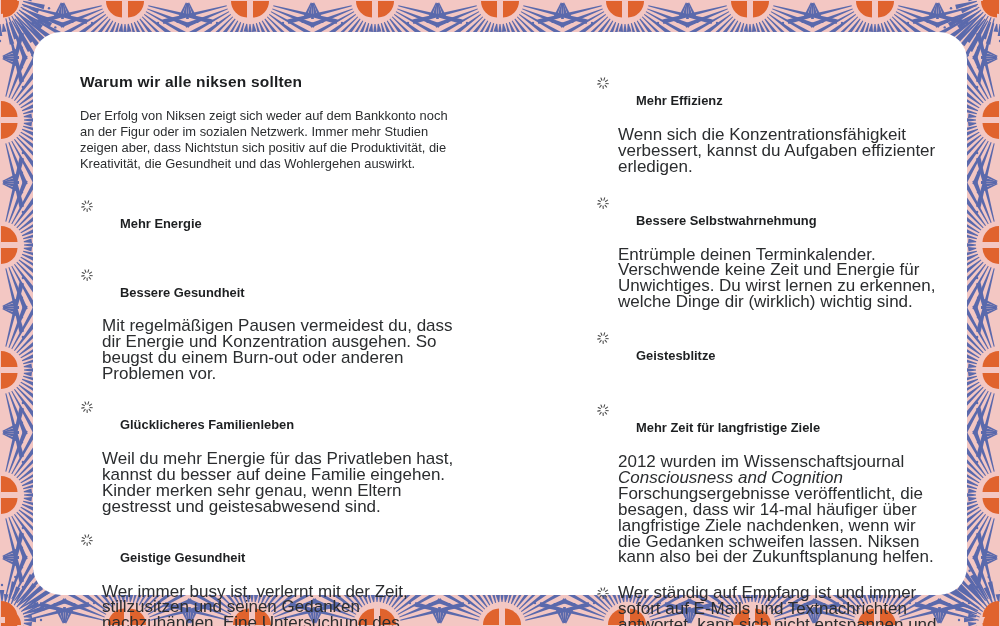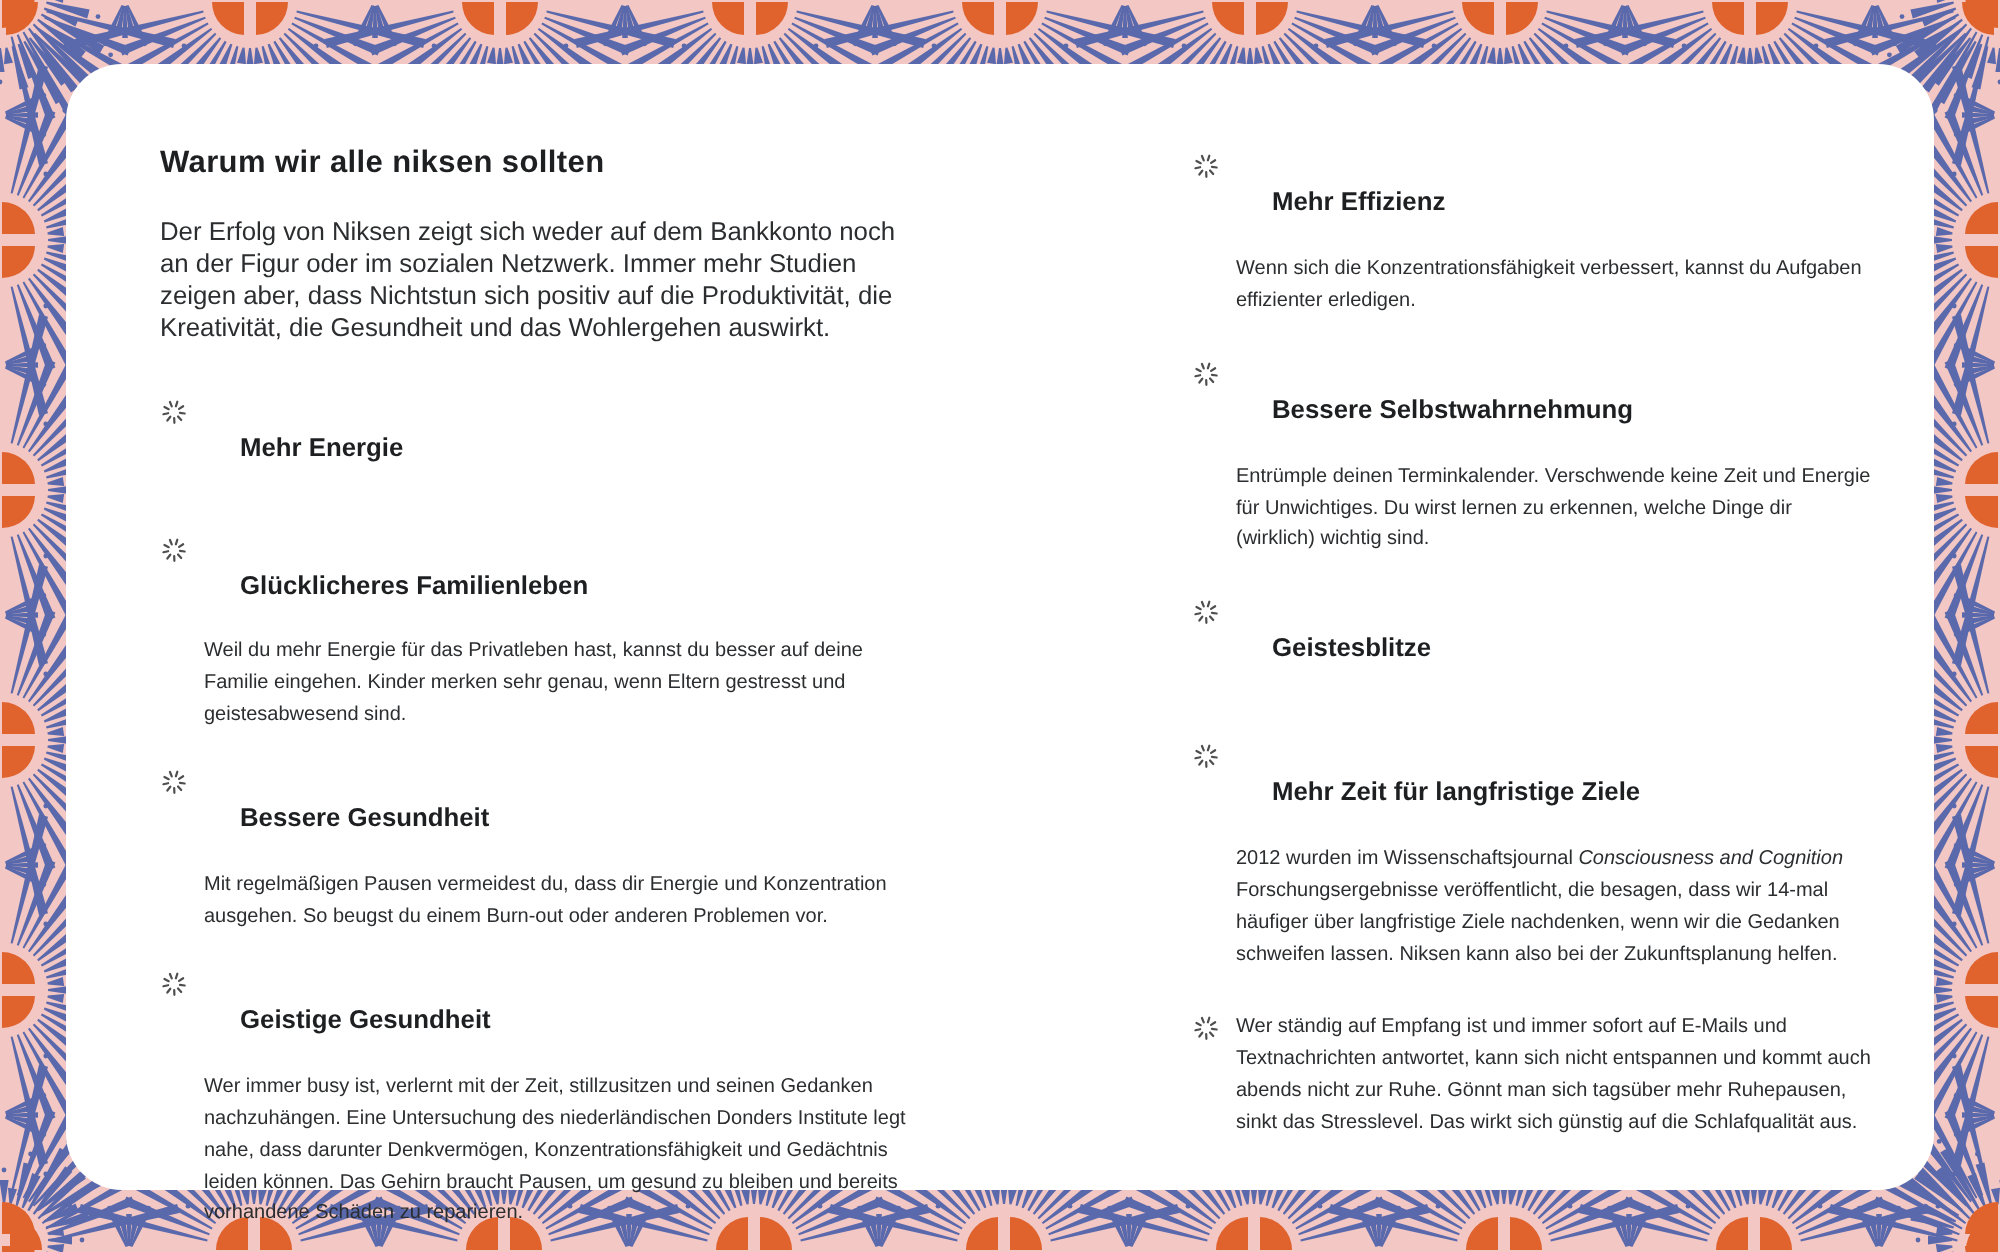--- a/index.html
+++ b/index.html
@@ -20,21 +20,21 @@
     margin:0 0 16px 0;font-size:15.5px;line-height:20px;font-weight:bold;
     color:#1d1f21;letter-spacing:.2px;
   }
   .intro{margin:0 0 26px 0;font-size:12.9px;line-height:15.9px;}
   .item{display:flex;align-items:flex-start;margin:0 0 17px 0;}
   .col-right .item{margin-bottom:20px;}
   .spark{flex:0 0 14px;width:14px;height:14px;margin:1px 8px 0 0;}
   .spark svg{display:block;width:14px;height:14px;}
   .itext{flex:1;}
   .item h3{margin:18px;font-size:12.9px;line-height:15.9px;font-weight:bold;color:#1d1f21;}
-  .item p{margin:0;font-size:10px;line-height:15.9px;}
+  .item p{margin:0;font-size:17px;line-height:15.9px;}
   .item p em{font-style:italic;}
 </style>
 </head>
 <body>
 
 <svg id="bg-pattern" viewBox="0 0 1000 626" xmlns="http://www.w3.org/2000/svg">
     <g transform="translate(0 0) rotate(0)">
       <path d="M 3 1 L 19 1 A 16.5 16.5 0 0 1 3 17.5 Z" fill="#e0632d"></path>
       <path d="M -3 1 L -19 1 A 16.5 16.5 0 0 0 -3 17.5 Z" fill="#e0632d"></path>
       <polygon points="23.2,6.3 23.4,5.3 87.7,19.5 86.6,24.0" fill="#5a69ac"></polygon>
@@ -1452,43 +1452,43 @@
                 <line x1="5.15" y1="9.36" x2="3.68" y2="11.26" stroke="#4e4e4e"></line>
                 <line x1="4.07" y1="7.62" x2="1.72" y2="8.12" stroke="#4e4e4e"></line>
                 <line x1="4.35" y1="5.59" x2="2.23" y2="4.46" stroke="#4e4e4e"></line>
                 <line x1="5.88" y1="4.22" x2="4.98" y2="1.99" stroke="#4e4e4e"></line>
                 <line x1="7.93" y1="4.15" x2="8.67" y2="1.86" stroke="#4e4e4e"></line>
                 <line x1="9.54" y1="5.41" x2="11.58" y2="4.14" stroke="#4e4e4e"></line>
               </g>
       </svg>
     </span>
     <div class="itext">
-      <h3>Glücklicheres Familienleben</h3>
-      <p><span>Weil du mehr Energie für das Privatleben hast, kannst du besser auf deine Familie eingehen. Kinder merken sehr genau, wenn Eltern gestresst und geistesabwesend sind.</span></p>
+      <h3>Bessere Gesundheit</h3>
+      <p><span>Mit regelmäßigen Pausen vermeidest du, dass dir Energie und Konzentration ausgehen. So beugst du einem Burn-out oder anderen Problemen vor.</span></p>
     </div>
   </div>
         <div class="item">
     <span class="spark">
       <svg viewBox="0 0 14 14" xmlns="http://www.w3.org/2000/svg">
         <g class="spark-g" fill="none" stroke-width="1.1" stroke-linecap="round">
                 <line x1="9.97" y1="7.42" x2="12.35" y2="7.75" stroke="#4e4e4e"></line>
                 <line x1="9.01" y1="9.23" x2="10.61" y2="11.01" stroke="#4e4e4e"></line>
                 <line x1="7.10" y1="10.00" x2="7.19" y2="12.40" stroke="#4e4e4e"></line>
                 <line x1="5.15" y1="9.36" x2="3.68" y2="11.26" stroke="#4e4e4e"></line>
                 <line x1="4.07" y1="7.62" x2="1.72" y2="8.12" stroke="#4e4e4e"></line>
                 <line x1="4.35" y1="5.59" x2="2.23" y2="4.46" stroke="#4e4e4e"></line>
                 <line x1="5.88" y1="4.22" x2="4.98" y2="1.99" stroke="#4e4e4e"></line>
                 <line x1="7.93" y1="4.15" x2="8.67" y2="1.86" stroke="#4e4e4e"></line>
                 <line x1="9.54" y1="5.41" x2="11.58" y2="4.14" stroke="#4e4e4e"></line>
               </g>
       </svg>
     </span>
     <div class="itext">
-      <h3>Bessere Gesundheit</h3>
-      <p><span>Mit regelmäßigen Pausen vermeidest du, dass dir Energie und Konzentration ausgehen. So beugst du einem Burn-out oder anderen Problemen vor.</span></p>
+      <h3>Glücklicheres Familienleben</h3>
+      <p><span>Weil du mehr Energie für das Privatleben hast, kannst du besser auf deine Familie eingehen. Kinder merken sehr genau, wenn Eltern gestresst und geistesabwesend sind.</span></p>
     </div>
   </div>
         <div class="item">
     <span class="spark">
       <svg viewBox="0 0 14 14" xmlns="http://www.w3.org/2000/svg">
         <g class="spark-g" fill="none" stroke-width="1.1" stroke-linecap="round">
                 <line x1="9.97" y1="7.42" x2="12.35" y2="7.75" stroke="#4e4e4e"></line>
                 <line x1="9.01" y1="9.23" x2="10.61" y2="11.01" stroke="#4e4e4e"></line>
                 <line x1="7.10" y1="10.00" x2="7.19" y2="12.40" stroke="#4e4e4e"></line>
                 <line x1="5.15" y1="9.36" x2="3.68" y2="11.26" stroke="#4e4e4e"></line>

